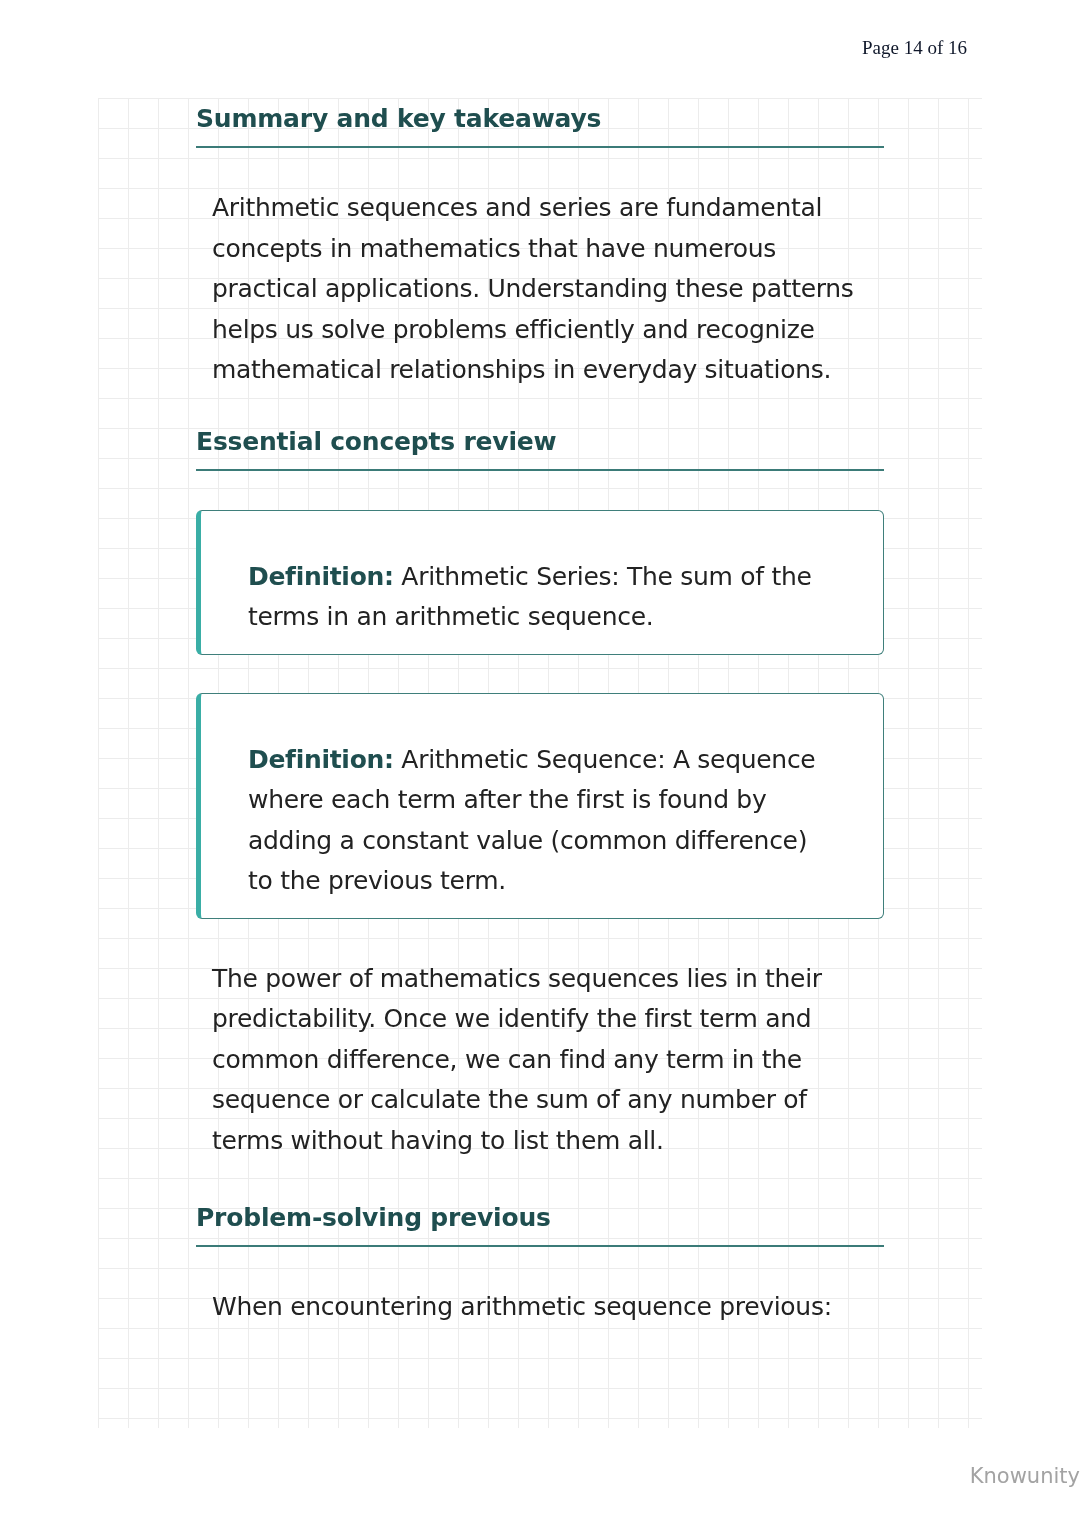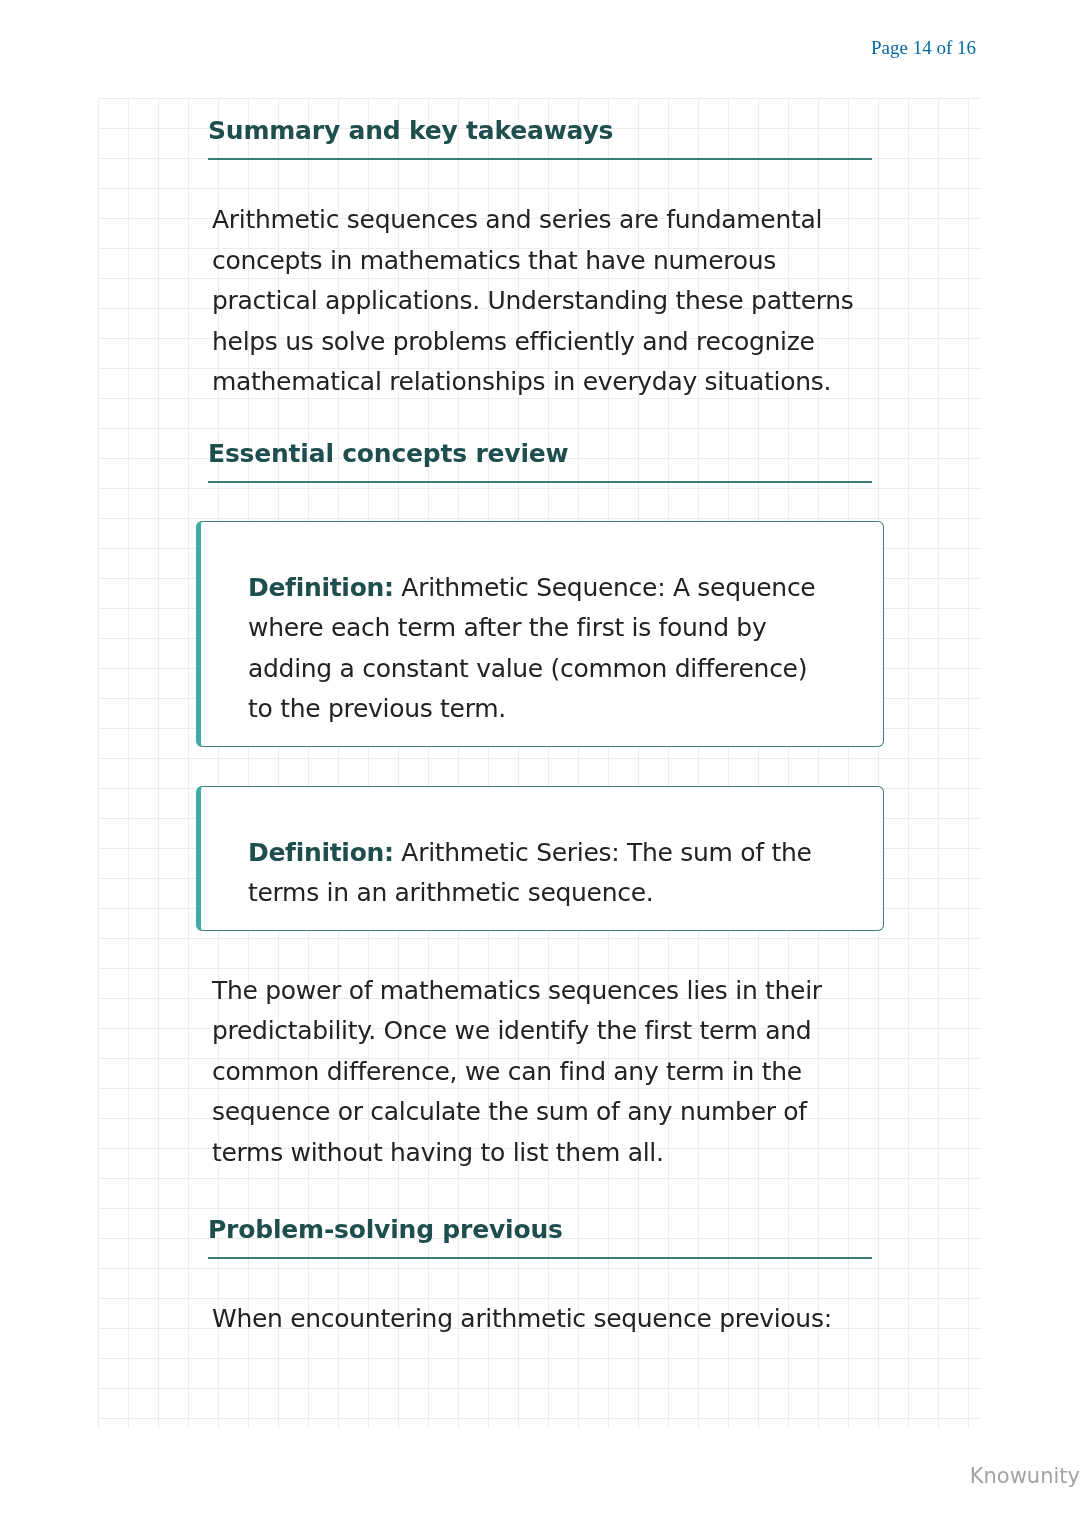--- a/index.html
+++ b/index.html
@@ -1,39 +1,39 @@
 <!DOCTYPE html>
 <html><head>
 <meta charset="utf-8">
 <style>
   html, body { margin: 0; padding: 0; }
   body {
     width: 1080px; height: 1527px; background: #ffffff; position: relative; overflow: hidden;
     font-family: "DejaVu Sans", "Liberation Sans", sans-serif;
   }
   .page-number {
-    position: absolute; top: 37px; right: 104px;
+    position: absolute; top: 37px; right: 113px;
     font-family: "Liberation Serif", "DejaVu Serif", serif;
-    font-size: 19px; color: #0369a1;
+    font-size: 19px; color: #0f172a;
   }
   .grid {
     position: absolute; left: 98px; top: 98px; width: 884px; height: 1330px;
     background-image:
       linear-gradient(to right, #ececec 1.5px, transparent 1.5px),
       linear-gradient(to bottom, #ececec 1.5px, transparent 1.5px);
     background-size: 30px 30px;
   }
   .content {
     position: absolute; left: 196px; top: 98px; width: 688px;
   }
   .heading {
     font-weight: bold; color: #1f4e4f; font-size: 25px; letter-spacing: -0.2px;
     padding-top: 6px; height: 42px; line-height: 30px;
     border-bottom: 2px solid #3b7b78;
-    margin: 12px;
+    margin: 0;
   }
   .para {
     font-size: 25px; line-height: 40.5px; color: #222222; margin: 16px; letter-spacing: -0.3px;
   }
   .defbox {
     box-sizing: border-box; border: 1.5px solid #3f7f7b; border-left: 5px solid #3aaea6;
     border-radius: 6px; background: #ffffff;
     padding: 30px 30px 30px 31px;
   }
   .defbox .para { line-height: 40.5px; }
@@ -49,26 +49,26 @@
 <div class="page-number">Page 14 of 16</div>
 
 <div class="grid"></div>
 
 <div class="content">
   <h2 class="heading">Summary and key takeaways</h2>
   <p class="para" style="margin-top:40px;">Arithmetic sequences and series are fundamental concepts in mathematics that have numerous practical applications. Understanding these patterns helps us solve problems efficiently and recognize mathematical relationships in everyday situations.</p>
 
   <h2 class="heading" style="margin-top:30px;">Essential concepts review</h2>
 
+  <div class="defbox" style="margin-top:39px; height:145px;">
+    <p class="para"><span class="def-label">Definition:</span><span> Arithmetic Series: The sum of the terms in an arithmetic sequence.</span></p>
+  </div>
+
   <div class="defbox" style="margin-top:38px; height:226px;">
     <p class="para"><span class="def-label">Definition:</span><span> Arithmetic Sequence: A sequence where each term after the first is found by adding a constant value (common difference) to the previous term.</span></p>
-  </div>
-
-  <div class="defbox" style="margin-top:39px; height:145px;">
-    <p class="para"><span class="def-label">Definition:</span><span> Arithmetic Series: The sum of the terms in an arithmetic sequence.</span></p>
   </div>
 
   <p class="para" style="margin-top:40px;">The power of mathematics sequences lies in their predictability. Once we identify the first term and common difference, we can find any term in the sequence or calculate the sum of any number of terms without having to list them all.</p>
 
   <h2 class="heading" style="margin-top:36px;">Problem-solving previous</h2>
   <p class="para" style="margin-top:40px;">When encountering arithmetic sequence previous:</p>
 </div>
 
 <div class="footer">Knowunity</div>
 

